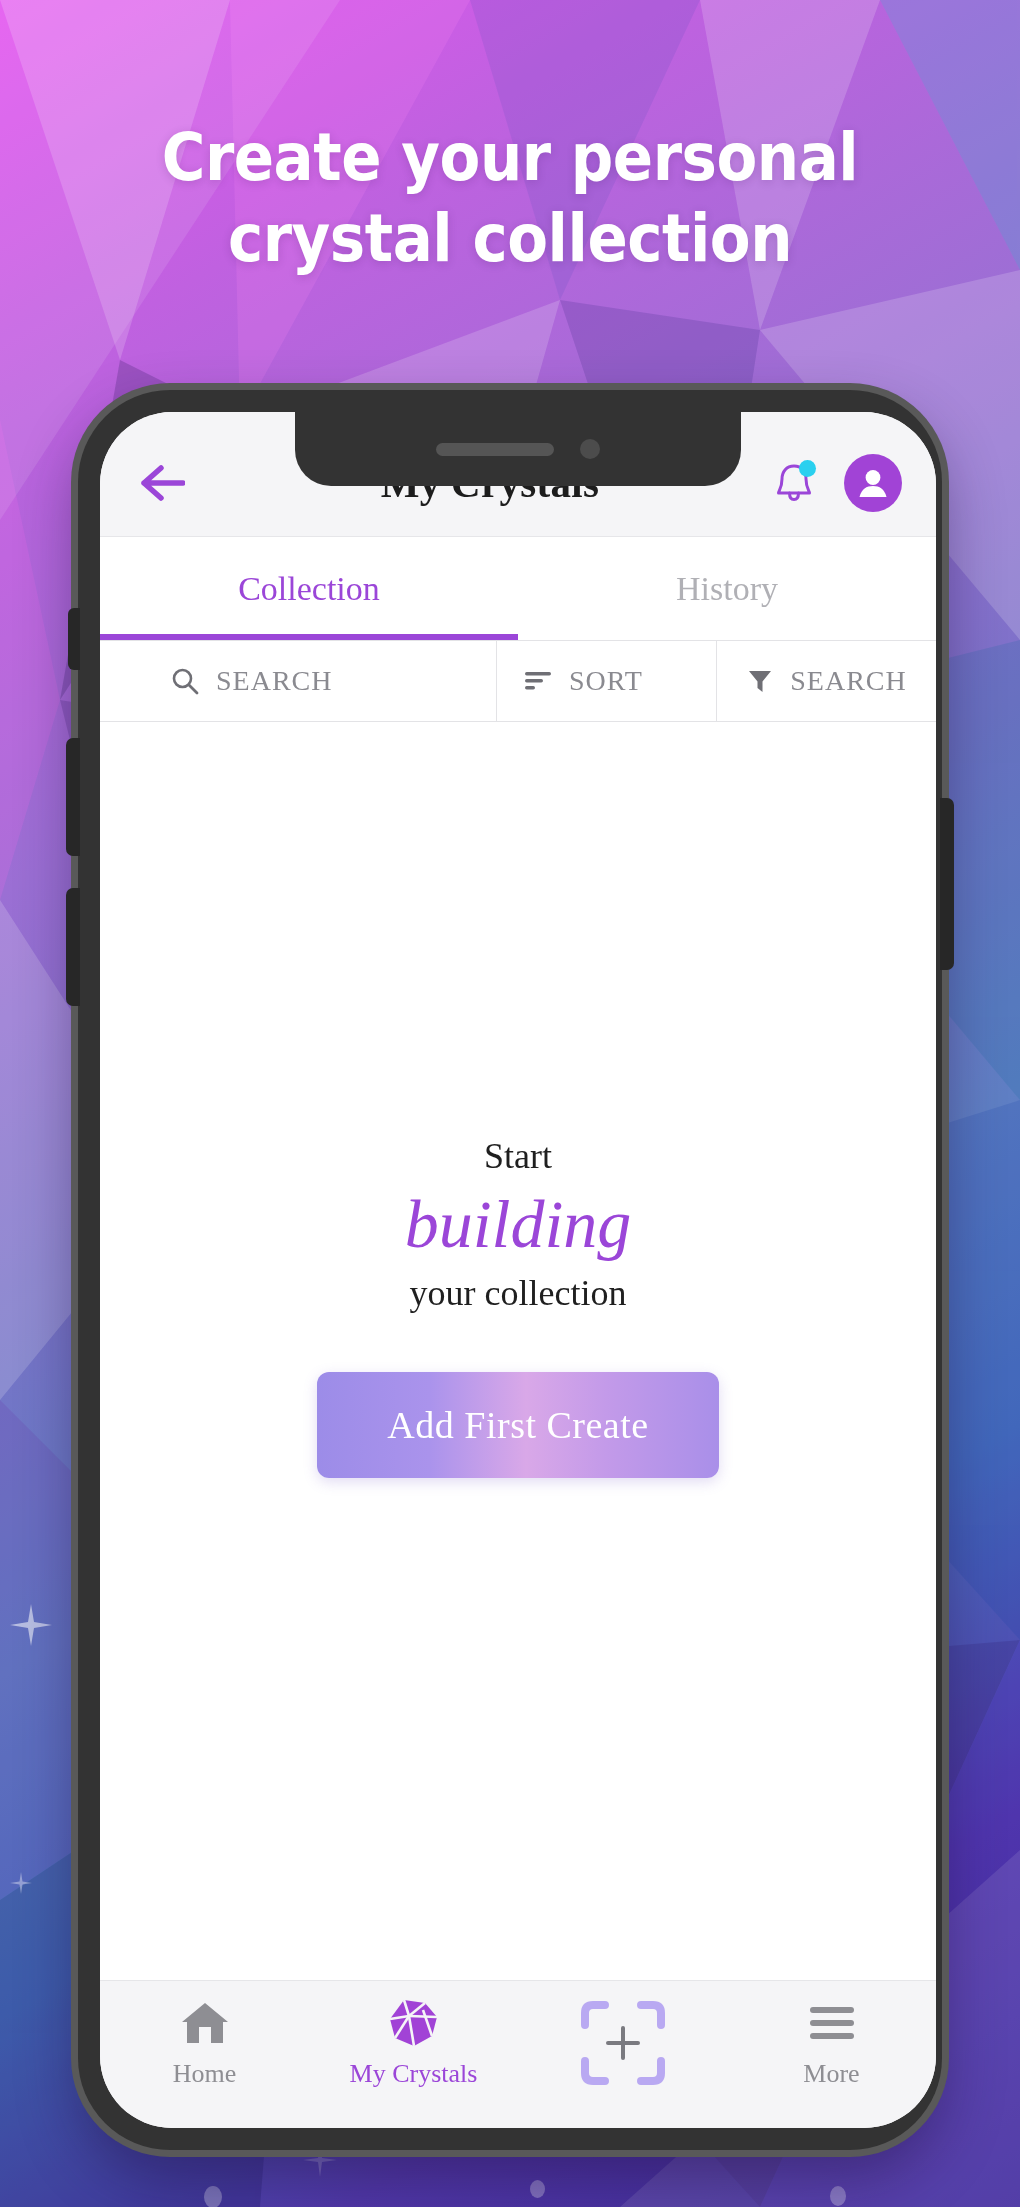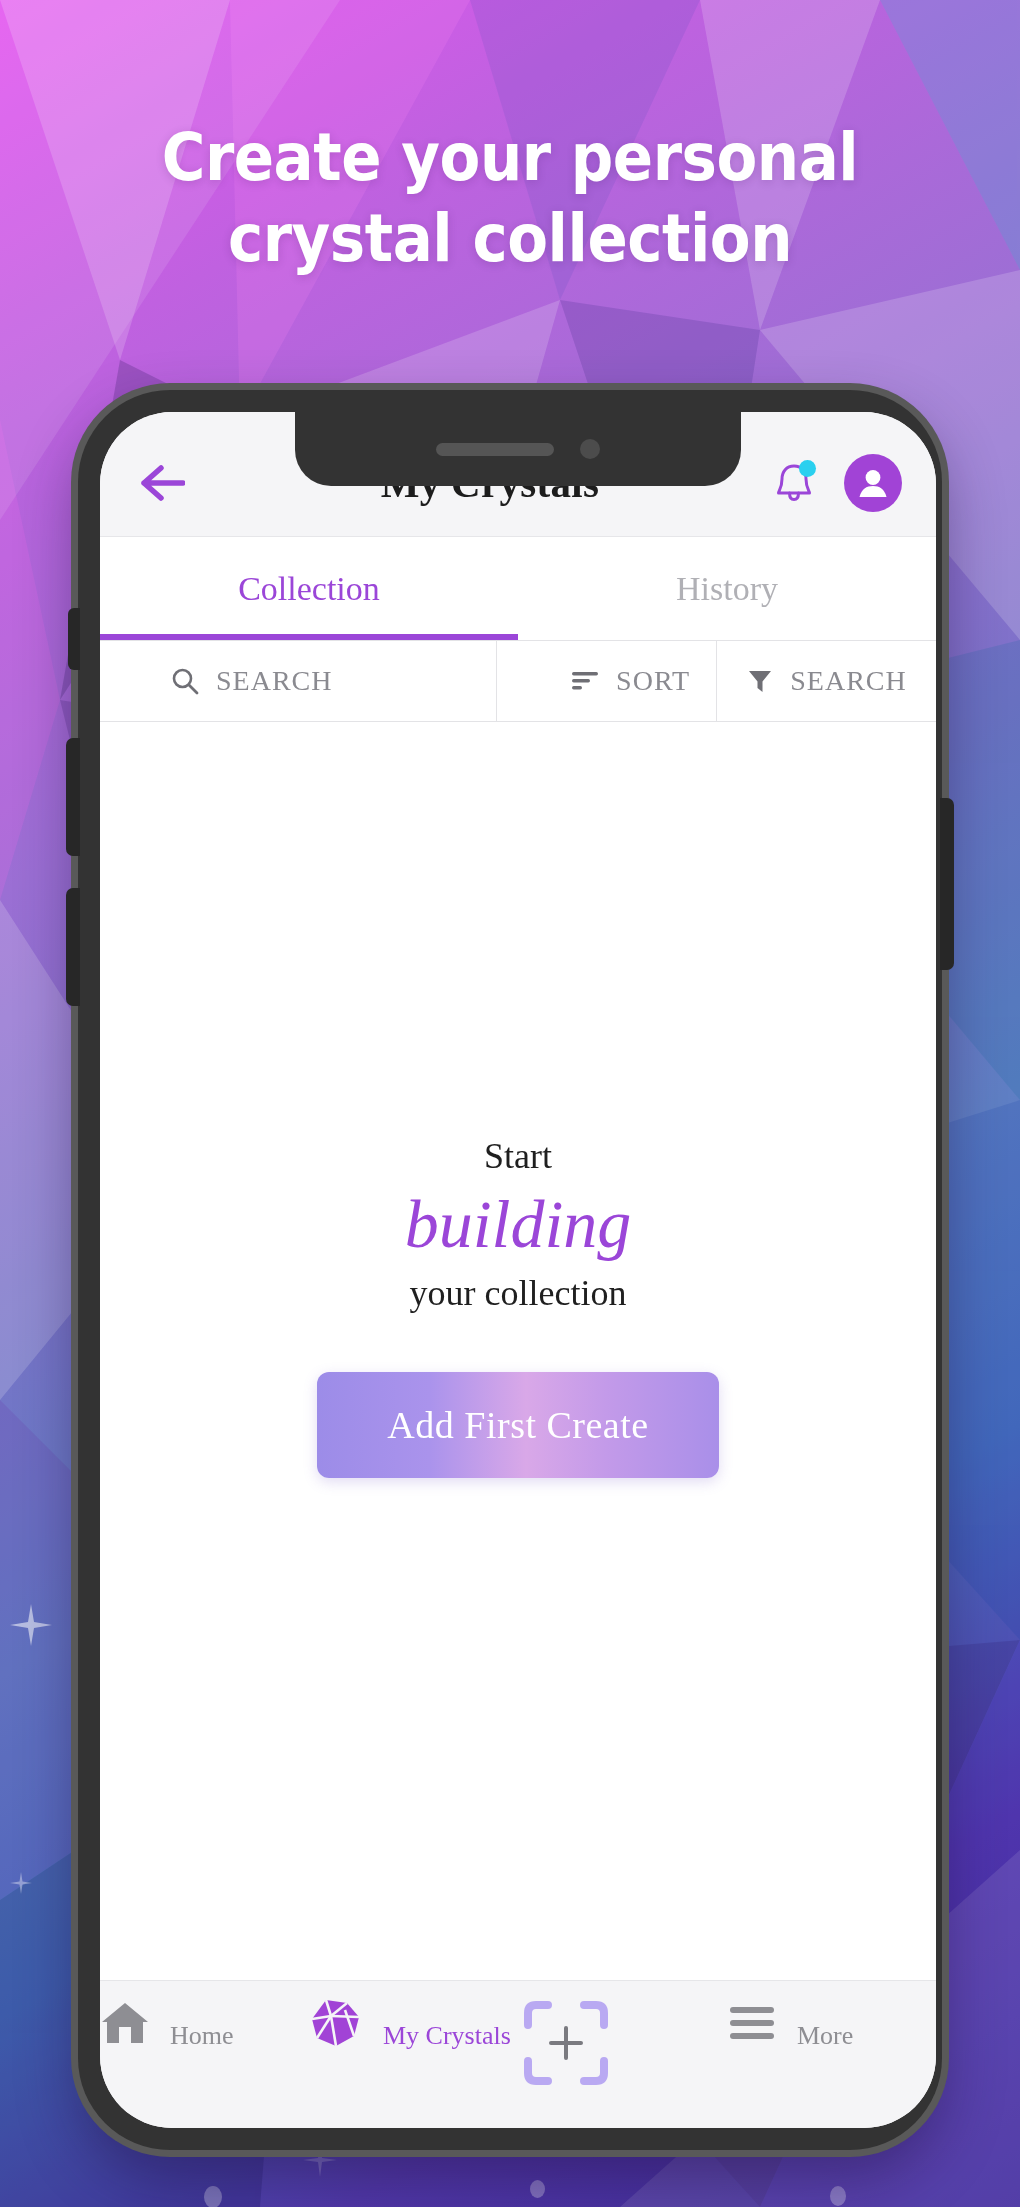--- a/index.html
+++ b/index.html
@@ -165,21 +165,21 @@
     display: flex;
     align-items: center;
     gap: 16px;
     padding: 0 26px;
     font-family: "Liberation Serif", serif;
     font-size: 28px;
     color: #8a8a90;
     letter-spacing: 1px;
   }
   .tool-search { flex: 0 0 352px; margin-left: 44px; }
-  .tool-sort   { flex: 1; justify-content: flex-end; border-left: 1px solid #e3e3e6; }
+  .tool-sort   { flex: 1; justify-content: flex-start; border-left: 1px solid #e3e3e6; }
   .tool-filter { flex: 1; justify-content: center; border-left: 1px solid #e3e3e6; }
 
   
   .content {
     flex: 1 1 auto;
     background: #ffffff;
     display: flex;
     flex-direction: column;
     align-items: center;
     justify-content: center;
@@ -221,22 +221,23 @@
     height: 148px;
     background: #f5f5f7;
     border-top: 1px solid #e6e6e9;
     display: flex;
     align-items: flex-start;
     padding-top: 14px;
   }
   .nav-item {
     flex: 1;
     display: flex;
-    align-items: flex-end;
-    gap: 20px;
+    flex-direction: column;
+    align-items: center;
+    gap: 8px;
   }
   .nav-icon { height: 56px; display: flex; align-items: center; justify-content: center; }
   .nav-label {
     font-family: "Liberation Serif", serif;
     font-size: 26px;
     color: #8e8e93;
   }
   .nav-item.active .nav-label { color: #9b46d8; }
   .nav-item.scan .nav-label { visibility: hidden; height: 0; }
 

